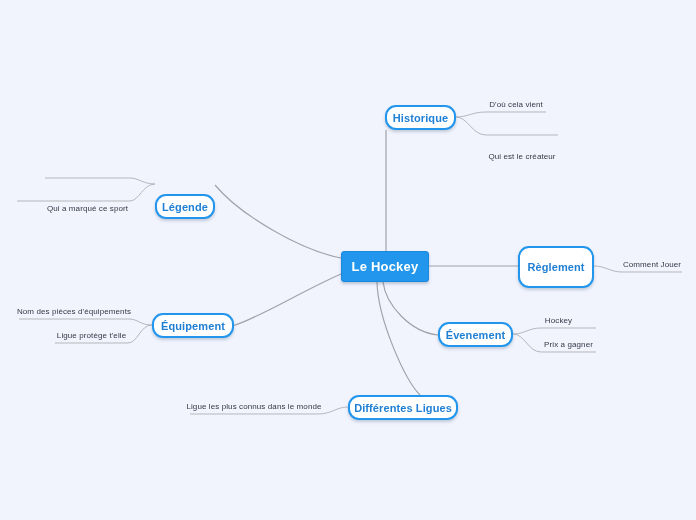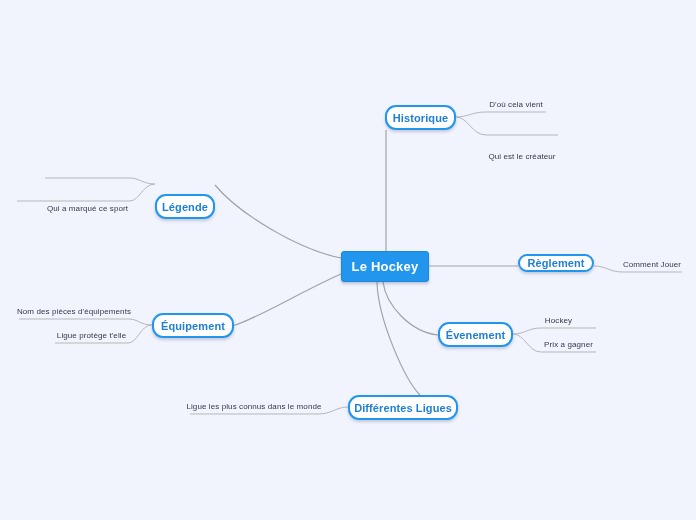--- a/index.html
+++ b/index.html
@@ -125,21 +125,21 @@
     <span>Qui est le créateur</span>
   </div>
 
   <div class="node node-branch" style="left:155px; top:172px; width:60px; height:25px;margin-top:22px;">
     <span>Légende</span>
   </div>
   <div class="node node-leaf" style="left:45px; top:165px; width:85px; height:13px;margin-top:38px;">
     <span>Qui a marqué ce sport</span>
   </div>
 
-  <div class="node node-branch" style="left:518px; top:254px; width:76px; height:18px;">
+  <div class="node node-branch" style="left:518px; top:246px; width:76px; height:42px;">
     <span>Règlement</span>
   </div>
   <div class="node node-leaf" style="left:622px; top:259px; width:60px; height:13px;">
     <span>Comment Jouer</span>
   </div>
 
   <div class="node node-branch" style="left:152px; top:313px; width:82px; height:25px;">
     <span>Équipement</span>
   </div>
   <div class="node node-leaf" style="left:19px; top:306px; width:110px; height:13px;">

